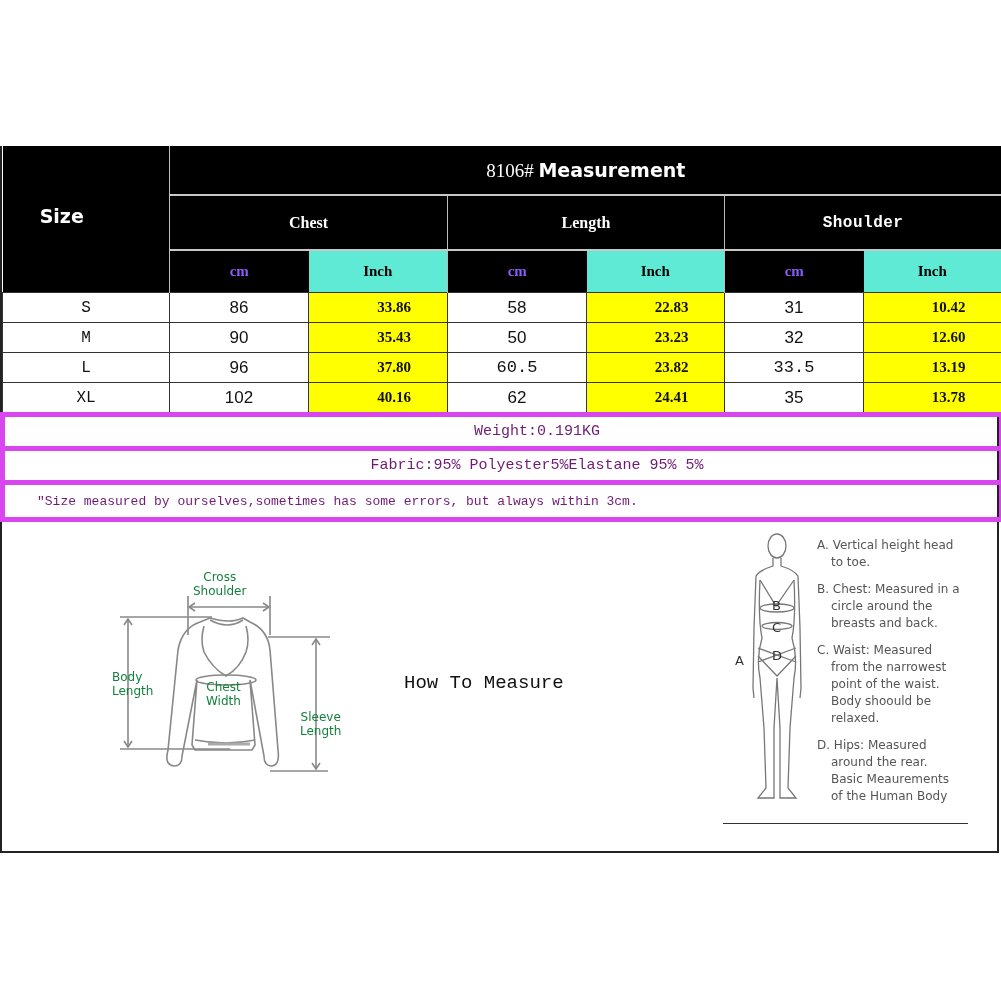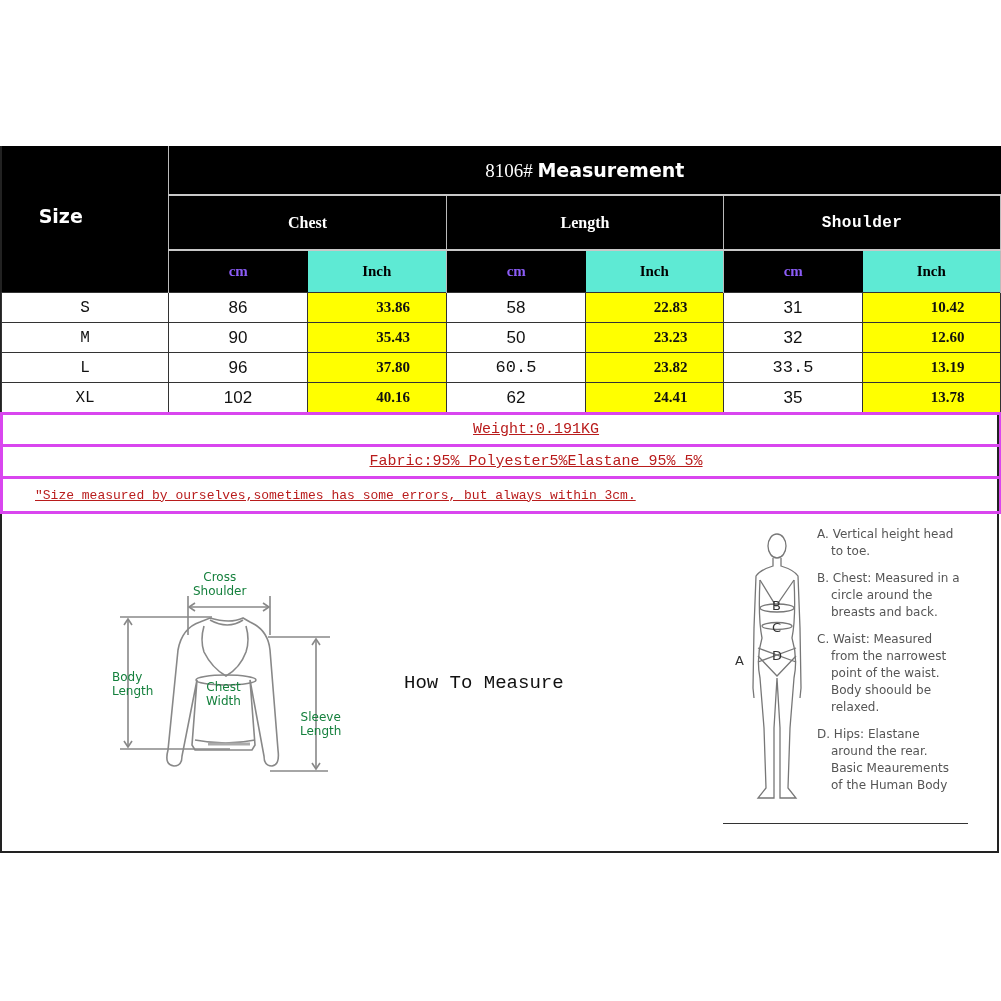--- a/index.html
+++ b/index.html
@@ -14,21 +14,21 @@
   .title-cell .word { font-family: "DejaVu Sans", sans-serif; font-weight: bold; }
   .group-cell { height: 53px; font-size: 16px; font-weight: bold; color: #fff; border-right: 1px solid #bbb; border-bottom: 2px solid #c8c8c8; }
   .group-cell.mono { font-family: "Liberation Mono", monospace; font-weight: bold; letter-spacing: 0.5px; }
   .unit-cm { height: 41px; background: #000; color: #8b5cf6; font-weight: bold; font-size: 15px; }
   .unit-in { background: #5eead4; color: #000; font-weight: bold; font-size: 15px; border-right: 1px solid #bbb; }
   .row td { height: 29px; border: 1px solid #333; font-size: 17px; color: #111; }
   .row td.sz { font-family: "Liberation Mono", monospace; font-size: 16px; }
   .row td.cm { font-family: "Liberation Sans", sans-serif; background: #fff; }
   .row td.cm.mono { font-family: "Liberation Mono", monospace; }
   .row td.in { background: #ffff00; font-weight: bold; font-size: 15px; padding-left: 32px; }
-  .info td { border: 3px solid #d946ef; font-family: "Liberation Mono", monospace; font-size: 15px; color: #b91c1c; text-decoration: underline; }
+  .info td { border: 5px solid #d946ef; font-family: "Liberation Mono", monospace; font-size: 15px; color: #701a75; }
   .info td.weight { height: 29px; padding-left: 70px !important; }
   .info td.fabric { height: 29px; padding-left: 70px !important; margin-left: 28px; }
   .info td.note { height: 32px; font-size: 13px; text-align: left; padding-left: 32px !important; }
   .diagram-area { position: absolute; left: 0; top: 507px; width: 999px; height: 346px; border-bottom: 2px solid #222; box-sizing: border-box; }
   .how-to { position: absolute; left: 404px; top: 672px; font-family: "Liberation Mono", monospace; font-size: 19px; color: #111; }
   .lbl { position: absolute; font-family: "DejaVu Sans", sans-serif; font-size: 12px; color: #15803d; line-height: 14px; text-align: center; }
   .legend { position: absolute; font-family: "DejaVu Sans", sans-serif; font-size: 12px; color: #555; line-height: 17px; }
   .legend .item { margin-bottom: 10px; }
   .legend .indent { padding-left: 14px; display: block; }
   .body-letter { position: absolute; font-family: "DejaVu Sans", sans-serif; font-size: 13px; color: #333; }
@@ -181,37 +181,37 @@
     <path d="M18,128 L37,148 L56,128"></path>
     <path d="M18,120 L56,134"></path>
     <path d="M56,120 L18,134"></path>
   </g>
 </svg>
 <div class="body-letter" style="left:735px;top:653px;">A</div>
 <div class="body-letter" style="left:772px;top:598px;">B</div>
 <div class="body-letter" style="left:772px;top:620px;">C</div>
 <div class="body-letter" style="left:772px;top:648px;">D</div>
 
-<div class="legend" style="left:817px;top:526px;width:175px;">
+<div class="legend" style="left:817px;top:537px;width:175px;">
   <div class="item">
     <span>A. Vertical height head</span>
     <span class="indent">to toe.</span>
   </div>
   <div class="item">
     <span>B. Chest: Measured in a</span>
     <span class="indent">circle around the</span>
     <span class="indent">breasts and back.</span>
   </div>
   <div class="item">
     <span>C. Waist: Measured</span>
     <span class="indent">from the narrowest</span>
     <span class="indent">point of the waist.</span>
     <span class="indent">Body shoould be</span>
     <span class="indent">relaxed.</span>
   </div>
   <div class="item">
-    <span>D. Hips: Elastane</span>
+    <span>D. Hips: Measured</span>
     <span class="indent">around the rear.</span>
     <span class="indent">Basic Meaurements</span>
     <span class="indent">of the Human Body</span>
   </div>
 </div>
 <div style="position:absolute;left:723px;top:823px;width:245px;height:1px;background:#333;"></div>
 
 </body></html>

